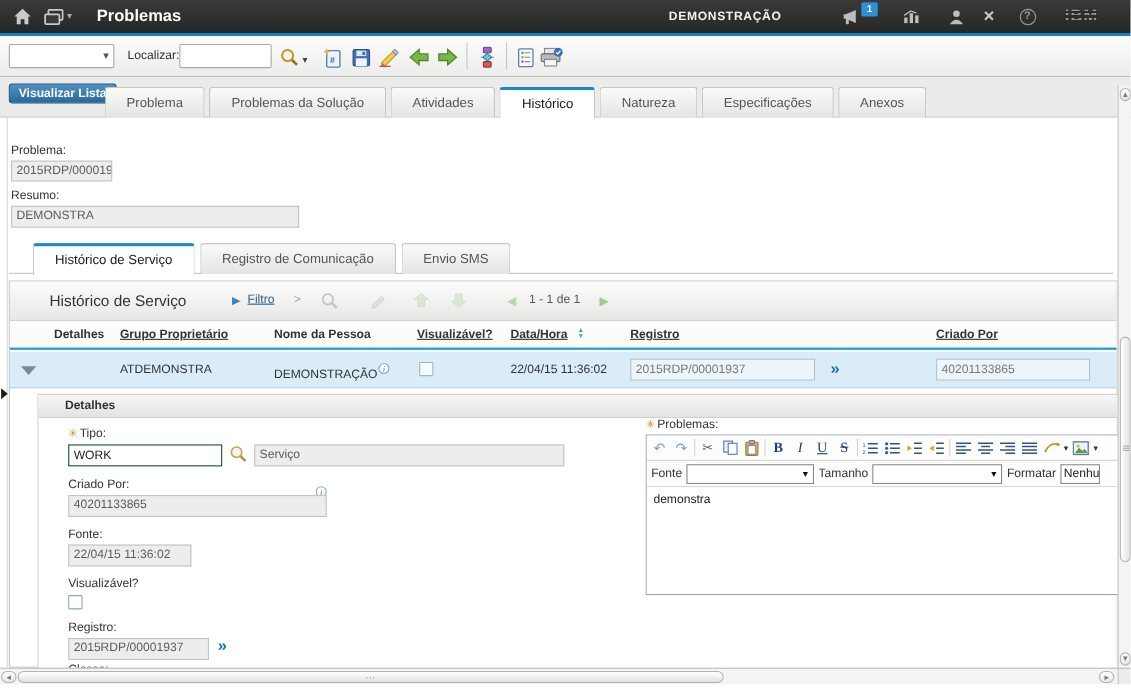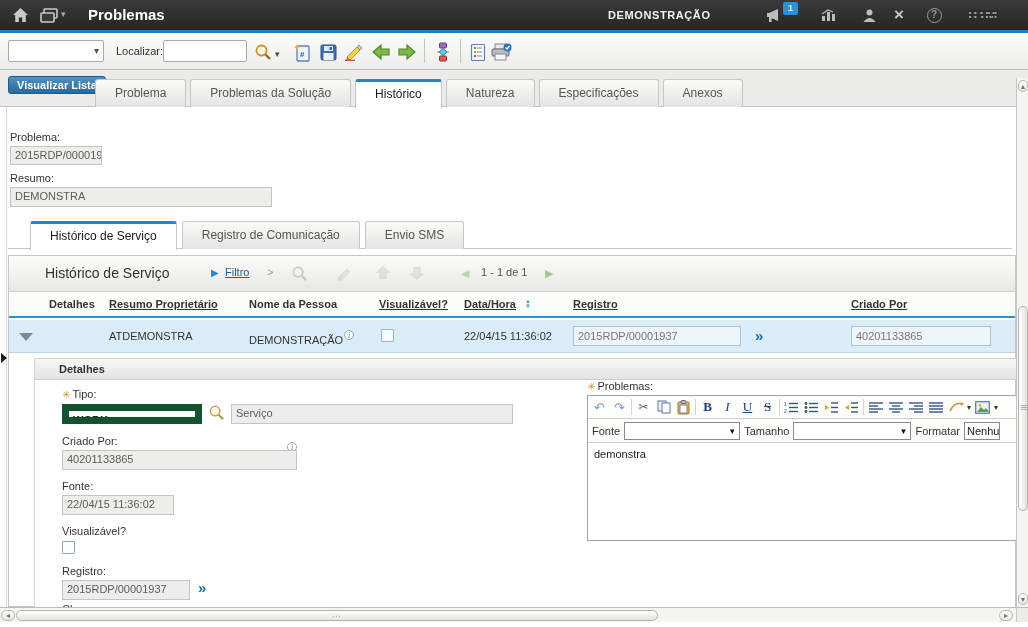--- a/index.html
+++ b/index.html
@@ -35,21 +35,21 @@
   .tabstrip { left:0; top:70px; width:1028px; height:37px; background:#ebebe9; border-bottom:1px solid #c3c3c1; }
   .vizlist { position:absolute; left:8px; top:6px; height:18px; padding:0 8px; background:linear-gradient(#4f93c2,#29689a); border:1px solid #1d5a86; border-radius:3px; color:#fff; font-size:11px; font-weight:bold; line-height:16px; }
   .tabs { position:absolute; left:95px; top:9px; display:flex; gap:4px; }
   .tab { height:28px; line-height:27px; padding:0 19px; font-size:12px; color:#555; background:linear-gradient(#fafaf8,#e4e4e2); border:1px solid #c6c6c4; border-bottom:none; border-radius:3px 3px 0 0; }
   .tab.active { background:#fff; color:#1a1a1a; border-top:3px solid #2188c8; line-height:24px; height:29px; margin-bottom:-1px; position:relative; z-index:2; }
 
   
   .content { left:0; top:107px; width:1016px; height:500px; background:#fff; }
   .vrule { position:absolute; left:6px; top:0; width:1px; height:500px; background:#d8d8d6; }
   .ro { background:#ededeb; border:1px solid #c4c4c2; color:#5c5c5a; font-size:11px; line-height:17px; padding:0 4px; white-space:nowrap; overflow:hidden; }
-  .ed { background:#fff; border:7px solid #14532d; color:#222; font-size:11px; line-height:18px; padding:0 4px; white-space:nowrap; overflow:hidden;font-weight:bold; }
+  .ed { background:#fff; border:1px solid #14532d; color:#222; font-size:11px; line-height:18px; padding:0 4px; white-space:nowrap; overflow:hidden; }
   .rowmark { position:absolute; left:1px; top:246px; width:0; height:0; border-left:6px solid #1a1a1a; border-top:5px solid transparent; border-bottom:5px solid transparent; }
 
   .subtabs { position:absolute; left:30px; top:114px; display:flex; gap:5px; z-index:2; }
   .subline { position:absolute; left:8px; top:141px; width:1004px; height:1px; background:#c6c6c4; }
 
   
   .panel { position:absolute; left:8px; top:148px; width:1008px; height:352px; border:1px solid #c6c6c4; background:#fff; }
   .titlebar { position:absolute; left:0; top:0; width:1006px; height:36px; background:linear-gradient(#fcfcfb,#e7e7e5); border-bottom:1px solid #cfcfcd; }
   .titlebar .t { position:absolute; left:36px; top:9px; font-size:14px; color:#333; }
   .playic { color:#2e86c8; font-size:10px; }
@@ -233,20 +233,21 @@
           <path d="M15.5 4.5 l1.5 1.5 2.5 -3" stroke="#fff" stroke-width="1.3" fill="none"></path>
         </svg>
     </span>
   </div>
 
   <div class="abs tabstrip">
     <span class="vizlist">Visualizar Lista</span>
     <div class="tabs">
       <span class="tab">Problema</span>
       <span class="tab">Problemas da Solução</span>
+      <span class="tab">Atividades</span>
       <span class="tab active">Histórico</span>
       <span class="tab">Natureza</span>
       <span class="tab">Especificações</span>
       <span class="tab">Anexos</span>
     </div>
   </div>
 
   <div class="abs content">
     <div class="vrule"></div>
     <div class="rowmark"></div>
@@ -291,21 +292,21 @@
               <path d="M6 2 h8 v8 h4 L10 17 2 10 h4 Z" fill="#b9d7aa" stroke="#9cbf8c"></path>
             </svg>
         </span>
         <span class="abs pgarr" style="left:452px;top:11px">◀</span>
         <span class="abs pgtxt" style="left:472px;top:10px">1 - 1 de 1</span>
         <span class="abs pgarr" style="left:536px;top:11px;color:#a0c890">▶</span>
       </div>
 
       <div class="hrow">
         <span class="hcell" style="left:40px">Detalhes</span>
-        <span class="hcell u" style="left:100px">Resumo Proprietário</span>
+        <span class="hcell u" style="left:100px">Grupo Proprietário</span>
         <span class="hcell" style="left:240px">Nome da Pessoa</span>
         <span class="hcell u" style="left:370px">Visualizável?</span>
         <span class="hcell u" style="left:455px">Data/Hora</span>
         <span class="hcell sortic" style="left:513px;top:7px">
             <span>▲</span>
             <span>▼</span>
           </span>
         <span class="hcell u" style="left:564px">Registro</span>
         <span class="hcell u" style="left:842px">Criado Por</span>
       </div>

